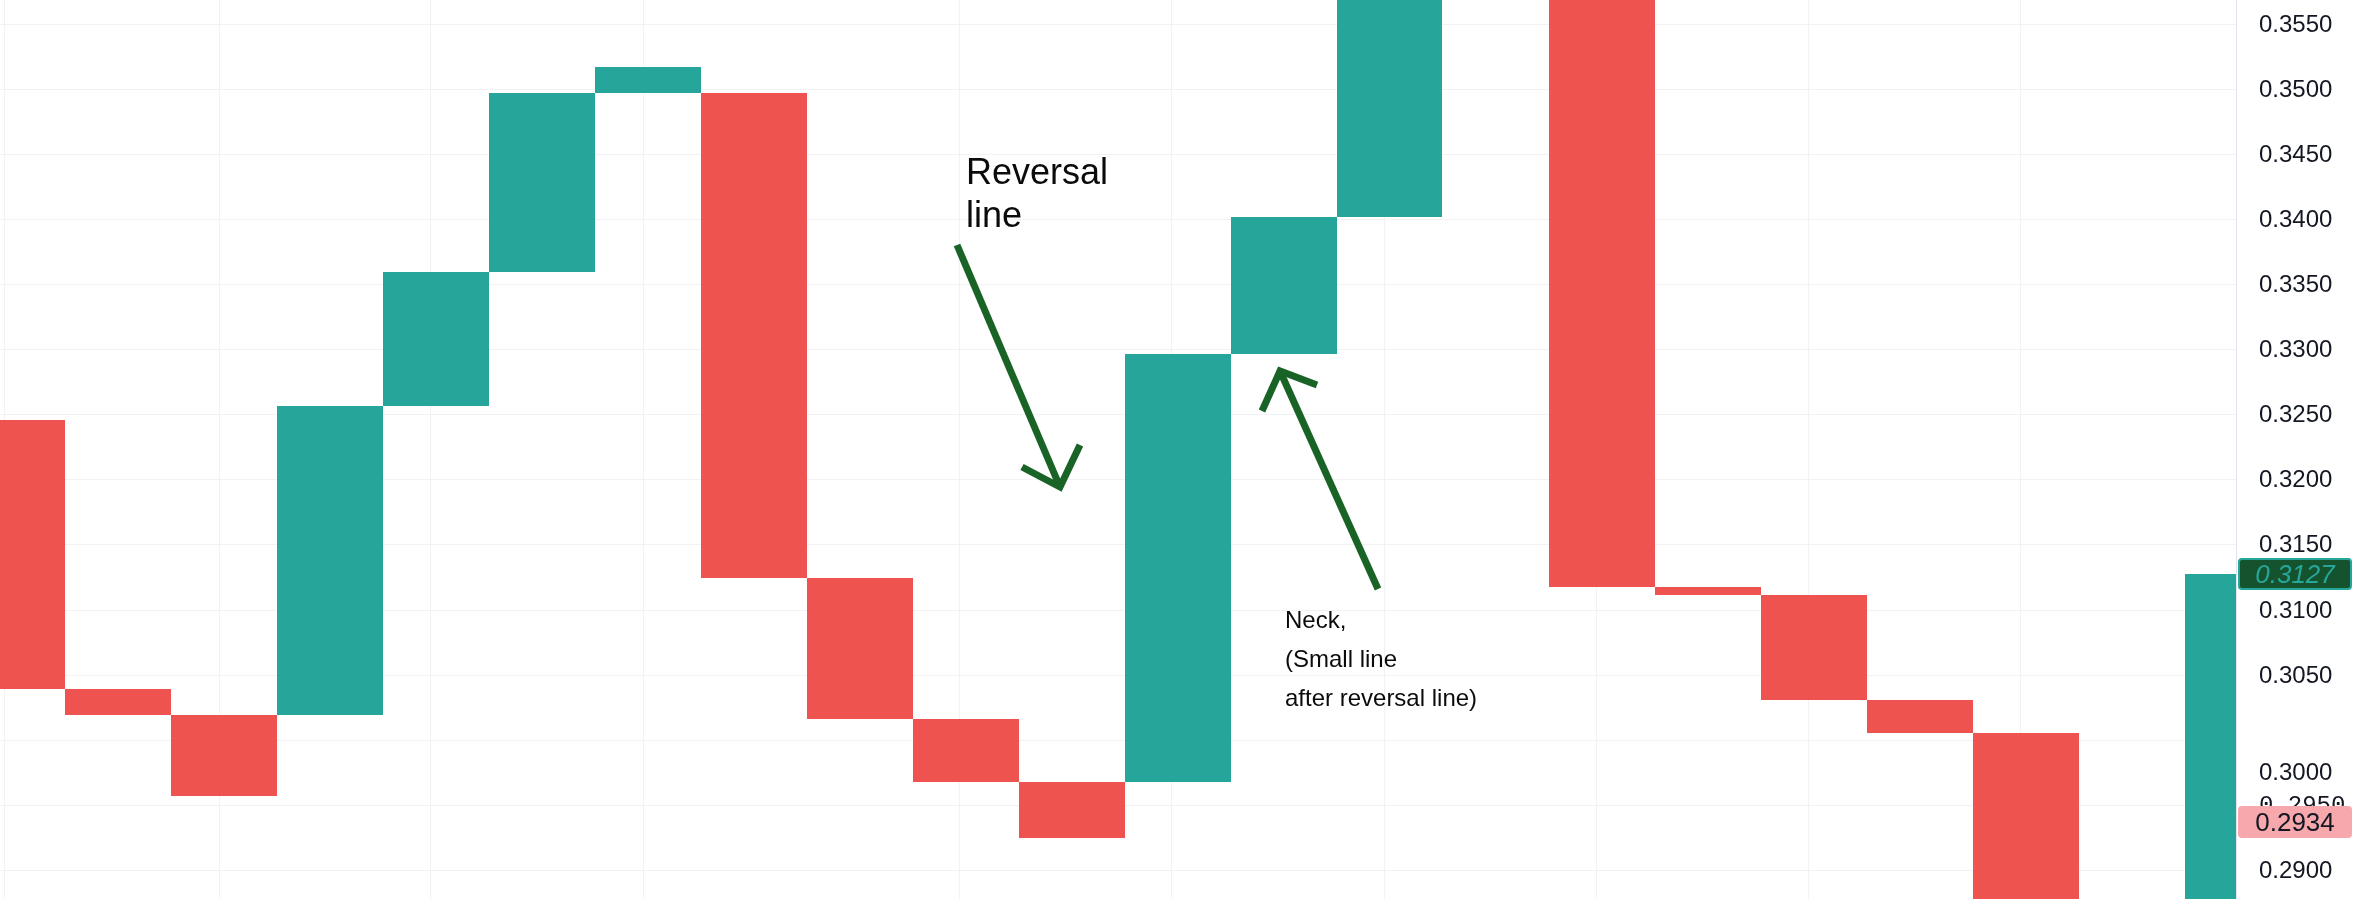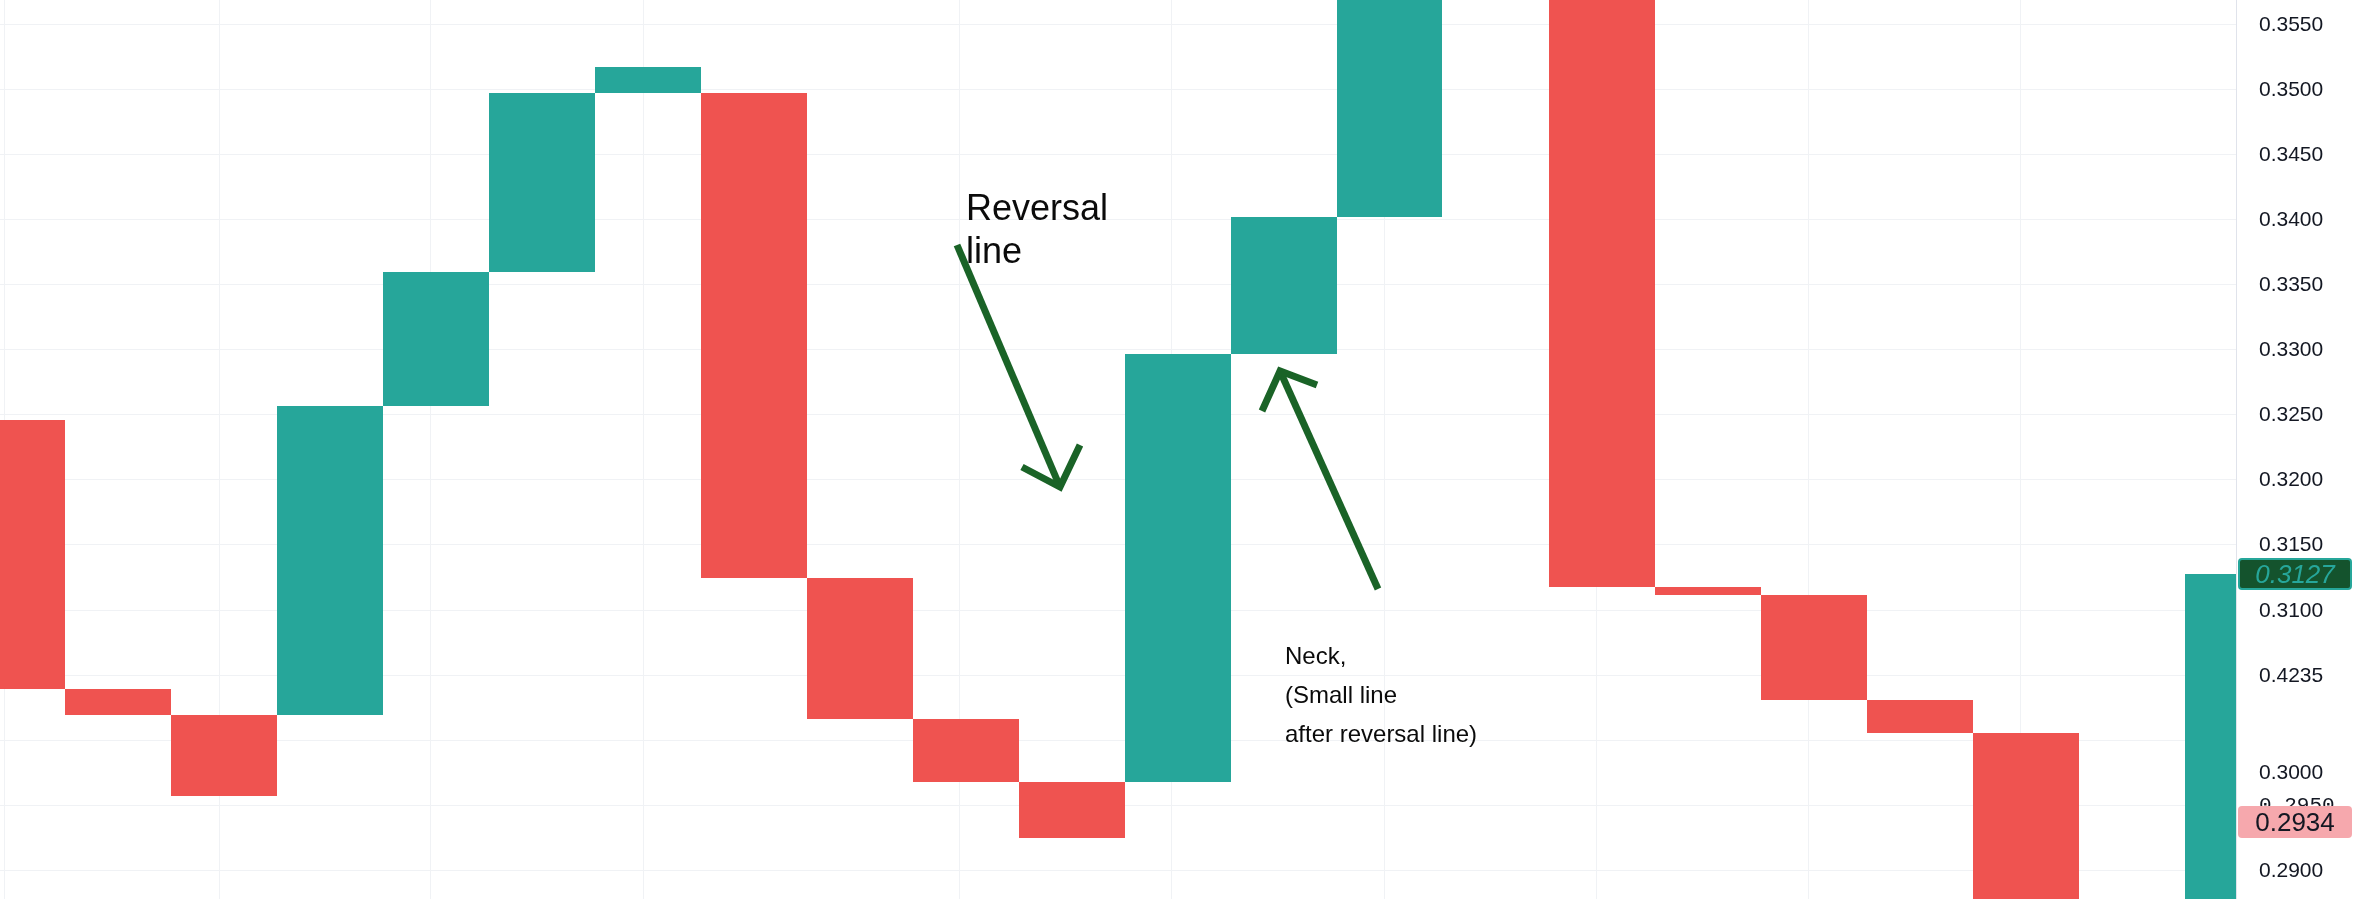--- a/index.html
+++ b/index.html
@@ -5,24 +5,24 @@
   html,body{margin:0;padding:0;background:#ffffff;}
   #stage{position:relative;width:2360px;height:899px;background:#ffffff;overflow:hidden;
          font-family:"Liberation Sans", sans-serif;}
   #plot{position:absolute;left:0;top:0;width:2236px;height:899px;overflow:hidden;}
   .hgrid{position:absolute;left:0;width:100%;height:1px;background:#f0f2f5;}
   .vgrid{position:absolute;top:0;width:1px;height:100%;background:#f0f2f5;}
   .block{position:absolute;}
   .block.up{background:#26a69a;}
   .block.down{background:#ef5350;}
   #arrow-layer{position:absolute;left:0;top:0;width:2236px;height:899px;pointer-events:none;}
-  .anno-text{position:absolute;color:#0b0b0b;white-space:pre-line;font-weight:400;margin-top:36px;}
+  .anno-text{position:absolute;color:#0b0b0b;white-space:pre-line;font-weight:400;}
   #axis{position:absolute;top:0;right:0;width:124px;height:899px;background:#ffffff;
         border-left:1px solid #e0e3eb;box-sizing:border-box;}
-  .tick{position:absolute;left:22px;transform:translateY(-50%);color:#131722;font-size:21px;}
+  .tick{position:absolute;left:22px;transform:translateY(-50%);color:#131722;font-size:24px;}
   .ptag{position:absolute;left:1px;width:114px;height:32px;transform:translateY(-50%);
         box-sizing:border-box;border-radius:4px;display:flex;align-items:center;
         justify-content:center;font-size:26px;}
   .ptag.outline{background:#14532d;border:2px solid #22c55e;color:#26a69a;font-style:italic;}
   .ptag.fill{background:#f6a8ad;color:#131722;}
 </style>
 </head>
 <body>
 
 <div id="stage">
@@ -98,21 +98,21 @@
         <div class="tick" style="top: 24px;">0.3550</div>
         <div class="tick" style="top: 89px;">0.3500</div>
         <div class="tick" style="top: 154px;">0.3450</div>
         <div class="tick" style="top: 219px;">0.3400</div>
         <div class="tick" style="top: 284px;">0.3350</div>
         <div class="tick" style="top: 349px;">0.3300</div>
         <div class="tick" style="top: 414px;">0.3250</div>
         <div class="tick" style="top: 479px;">0.3200</div>
         <div class="tick" style="top: 544px;">0.3150</div>
         <div class="tick" style="top: 610px; text-align: center;">0.3100</div>
-        <div class="tick" style="top: 675px;">0.4235</div>
+        <div class="tick" style="top: 675px;">0.3050</div>
         <div class="tick" style="top: 772px;">0.3000</div>
         <div class="tick" style="top: 805px; font-family: Liberation Mono, monospace;">0.2950</div>
         <div class="tick" style="top: 870px;">0.2900</div>
       </div>
     <div id="price-tags">
         <div class="ptag outline" style="top: 574px; border-color: rgb(38, 166, 154); color: rgb(38, 166, 154);">0.3127</div>
         <div class="ptag fill" style="top: 822px; background: rgb(246, 168, 173);">0.2934</div>
       </div>
   </div>
 </div>

